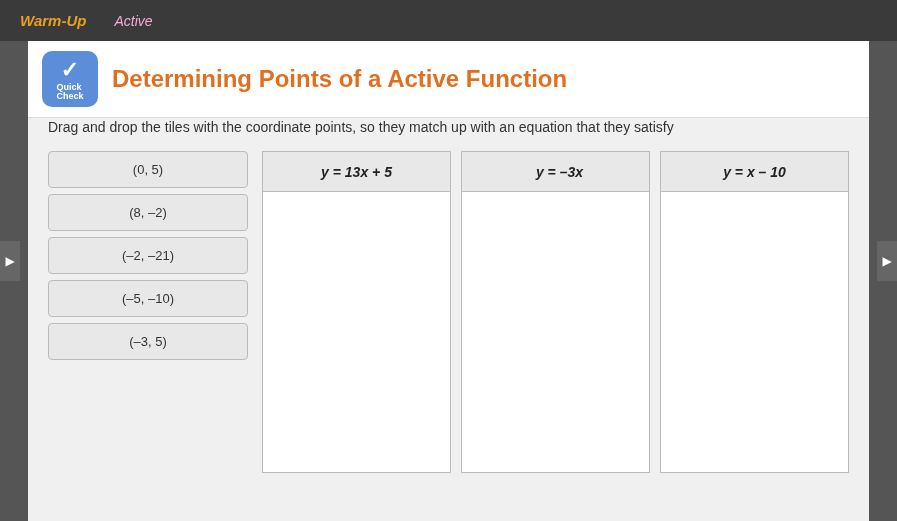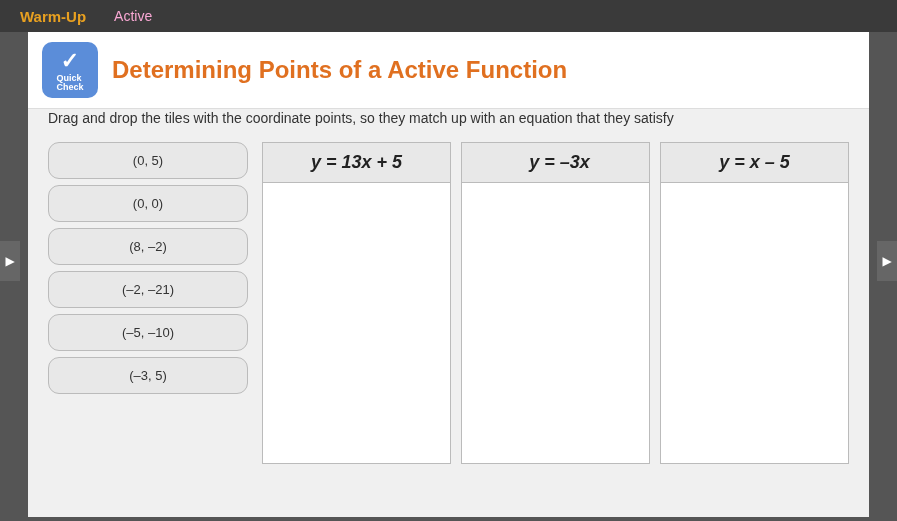--- a/index.html
+++ b/index.html
@@ -10,23 +10,24 @@
       width: 897px;
       height: 521px;
       overflow: hidden;
     }
 
     
     #top-nav {
       display: flex;
       align-items: center;
       background: #3a3a3a;
-      height: 32px;
+      height: 41px;
       padding: 0 12px;
       gap: 20px;
+      font-style: italic;
     }
 
     #nav-warmup {
       color: #e8a020;
       font-weight: bold;
       font-size: 15px;
       cursor: pointer;
       padding: 4px 8px;
     }
 
@@ -108,21 +109,21 @@
       flex-direction: column;
       gap: 6px;
       width: 200px;
       flex-shrink: 0;
       margin-right: 14px;
     }
 
     .tile {
       background: #e8e8e8;
       border: 1px solid #bbb;
-      border-radius: 11px;
+      border-radius: 4px;
       padding: 10px 8px;
       text-align: center;
       font-size: 13px;
       color: #333;
       cursor: grab;
     }
 
     
     #equations-area {
       display: flex;
@@ -135,21 +136,21 @@
       border: 1px solid #bbb;
       background: #fff;
       min-height: 320px;
     }
 
     .equation-header {
       background: #e8e8e8;
       border-bottom: 1px solid #bbb;
       padding: 8px 6px;
       text-align: center;
-      font-size: 18px;
+      font-size: 14px;
       font-style: italic;
       font-weight: bold;
       color: #222;
       min-height: 40px;
       display: flex;
       align-items: center;
       justify-content: center;
     }
 
     .equation-drop-zone {
@@ -213,21 +214,20 @@
   </div>
 
   <div id="content-body">
     <p id="instructions">Drag and drop the tiles with the coordinate points, so they match up with an equation that they satisfy</p>
 
     <div id="drag-area">
 
       <div id="tiles-column">
 
       <div class="tile">(0, 5)</div>
-          <div class="tile">(0, 0)</div>
           <div class="tile">(8, –2)</div>
           <div class="tile">(–2, –21)</div>
           <div class="tile">(–5, –10)</div>
           <div class="tile">(–3, 5)</div>
         </div>
 
       <div id="equations-area">
 
       <div class="equation-column">
             <div class="equation-header">
@@ -236,21 +236,21 @@
             <div class="equation-drop-zone"></div>
           </div>
           <div class="equation-column">
             <div class="equation-header">
               <span style="font-style:italic; font-weight:bold;margin-left:8px;">y = –3x</span>
             </div>
             <div class="equation-drop-zone"></div>
           </div>
           <div class="equation-column">
             <div class="equation-header">
-              <span style="font-style:italic; font-weight:bold;">y = x – 5</span>
+              <span style="font-style:italic; font-weight:bold;">y = x – 10</span>
             </div>
             <div class="equation-drop-zone"></div>
           </div>
         </div>
 
     </div>
   </div>
 </div>
 
 <div id="right-arrow">▶</div>

